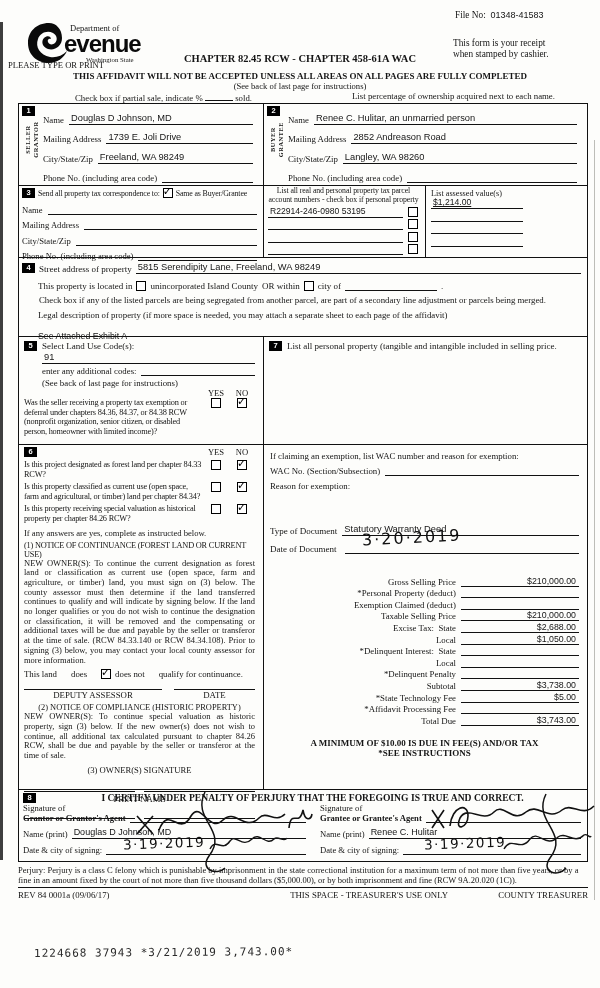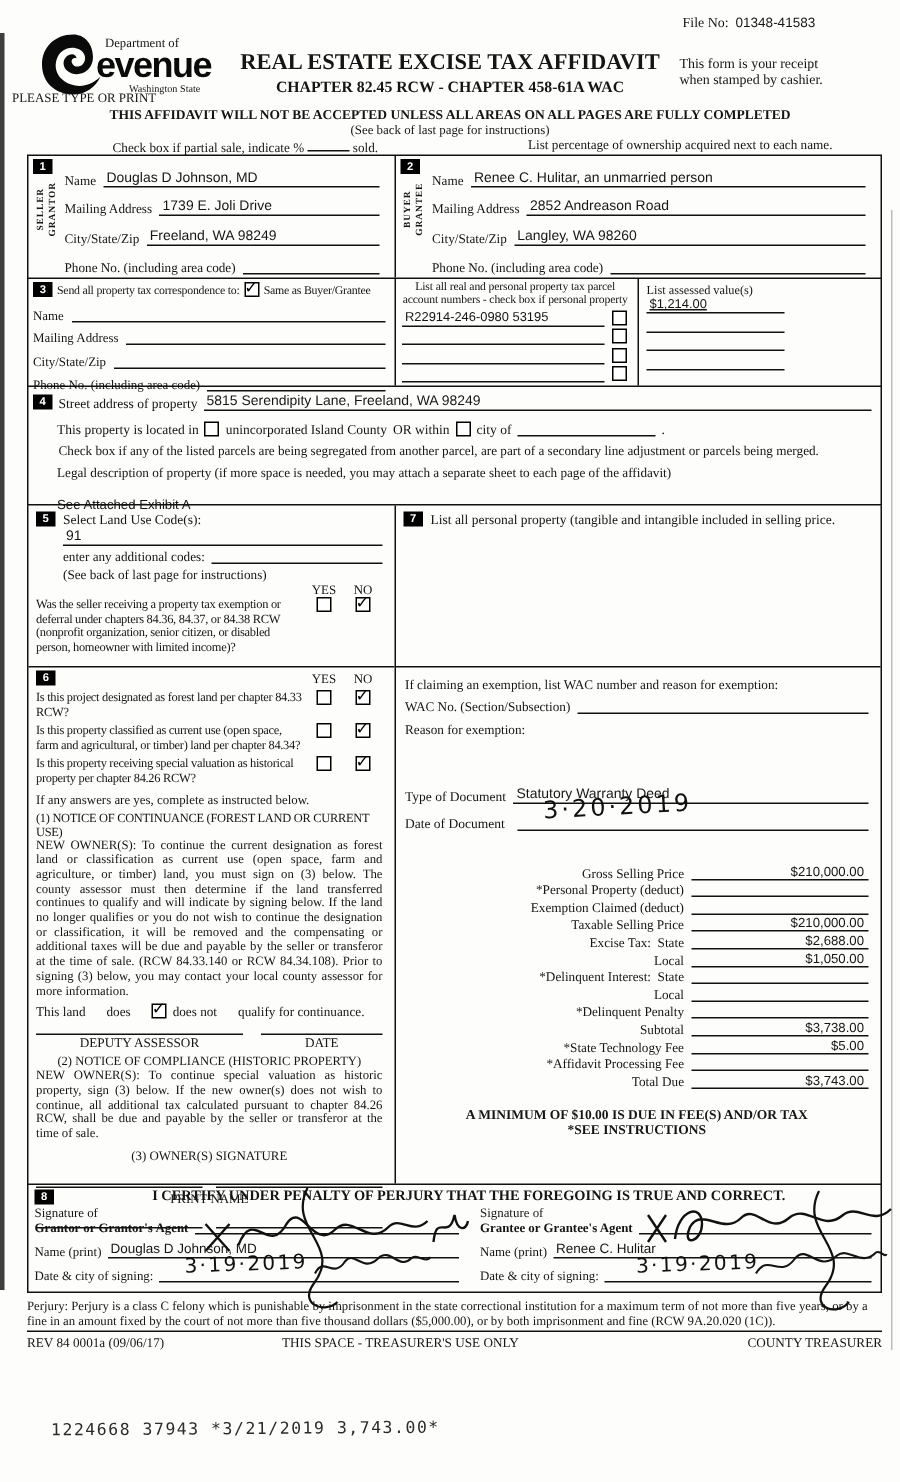--- a/index.html
+++ b/index.html
@@ -62,21 +62,20 @@
   <div class="abs" style="left:26px;top:22px;width:150px;height:44px;">
     <svg class="abs" style="left:0;top:0;" width="46" height="42" viewBox="0 0 46 42">
       <path d="M23,1 C10,1 2,10 2,21 C2,33 11,41 23,41 C31,41 38,36 41,29 C36,34 30,36 24,35 C14,33 9,25 12,17 C14,11 21,8 27,11 C31,13 32,18 29,21 C27,23 23,23 22,20 C21,18 23,16 25,17 C25,14 21,13 18,16 C15,19 16,25 22,27 C29,29 36,24 36,16 C36,7 30,1 23,1 Z" fill="#0a0a0a"></path>
     </svg>
     <div class="abs" style="left:44px;top:1px;font-size:8.5px;">Department of</div>
     <div class="abs sans" style="left:38px;top:8px;font-size:24px;font-weight:bold;letter-spacing:-1px;color:#0a0a0a;">evenue</div>
     <div class="abs" style="left:60px;top:34px;font-size:6.8px;">Washington State</div>
   </div>
   <div class="abs" style="left:8px;top:60px;font-size:8.6px;">PLEASE TYPE OR PRINT</div>
 
-  <div class="abs b ctr" style="left:150px;top:34px;width:300px;font-size:15px;">REAL ESTATE EXCISE TAX AFFIDAVIT</div>
   <div class="abs b ctr" style="left:150px;top:53px;width:300px;font-size:10.5px;">CHAPTER 82.45 RCW - CHAPTER 458-61A WAC</div>
   <div class="abs" style="left:453px;top:38px;width:105px;font-size:9.3px;line-height:11px;">This form is your receipt when stamped by cashier.</div>
   <div class="abs b ctr" style="left:0px;top:71px;width:600px;font-size:9px;">THIS AFFIDAVIT WILL NOT BE ACCEPTED UNLESS ALL AREAS ON ALL PAGES ARE FULLY COMPLETED</div>
   <div class="abs ctr" style="left:0px;top:81px;width:600px;font-size:8.6px;">(See back of last page for instructions)</div>
   <div class="abs" style="left:75px;top:91px;font-size:8.8px;">
     <span>Check box if partial sale, indicate %</span>
     <span class="ul" style="display:inline-block;width:28px;height:9px;"></span>
     <span>sold.</span>
   </div>
   <div class="abs" style="left:352px;top:91px;font-size:8.8px;">List percentage of ownership acquired next to each name.</div>
@@ -455,19 +454,19 @@
           <path d="M118,6 C104,34 142,44 122,70 C112,84 130,90 138,80" fill="none" stroke="#111" stroke-width="1.5"></path>
         </svg>
       </div>
     </div>
   </div>
 
   <div class="abs" style="left:18px;top:865px;width:570px;font-size:8.5px;line-height:10.4px;border-bottom:1.2px solid #111;padding-bottom:1px;">Perjury:  Perjury is a class C felony which is punishable by imprisonment in the state correctional institution for a maximum term of not more than five years, or by a fine in an amount fixed by the court of not more than five thousand dollars ($5,000.00), or by both imprisonment and fine (RCW 9A.20.020 (1C)).</div>
 
   <div class="abs" style="left:18px;top:890px;width:570px;display:flex;font-size:8.8px;">
     <span style="width:170px;">REV 84 0001a (09/06/17)</span>
-    <span style="flex:1;text-align:left;">THIS SPACE - TREASURER'S USE ONLY</span>
+    <span style="flex:1;text-align:right;">THIS SPACE - TREASURER'S USE ONLY</span>
     <span style="width:140px;text-align:right;">COUNTY TREASURER</span>
   </div>
 
   <div class="abs mono" style="left:34px;top:946px;font-size:11px;letter-spacing:1px;color:#2b2b2b;transform:rotate(-.4deg);">1224668 37943 *3/21/2019 3,743.00*</div>
 
 </div>
 
 </body></html>

